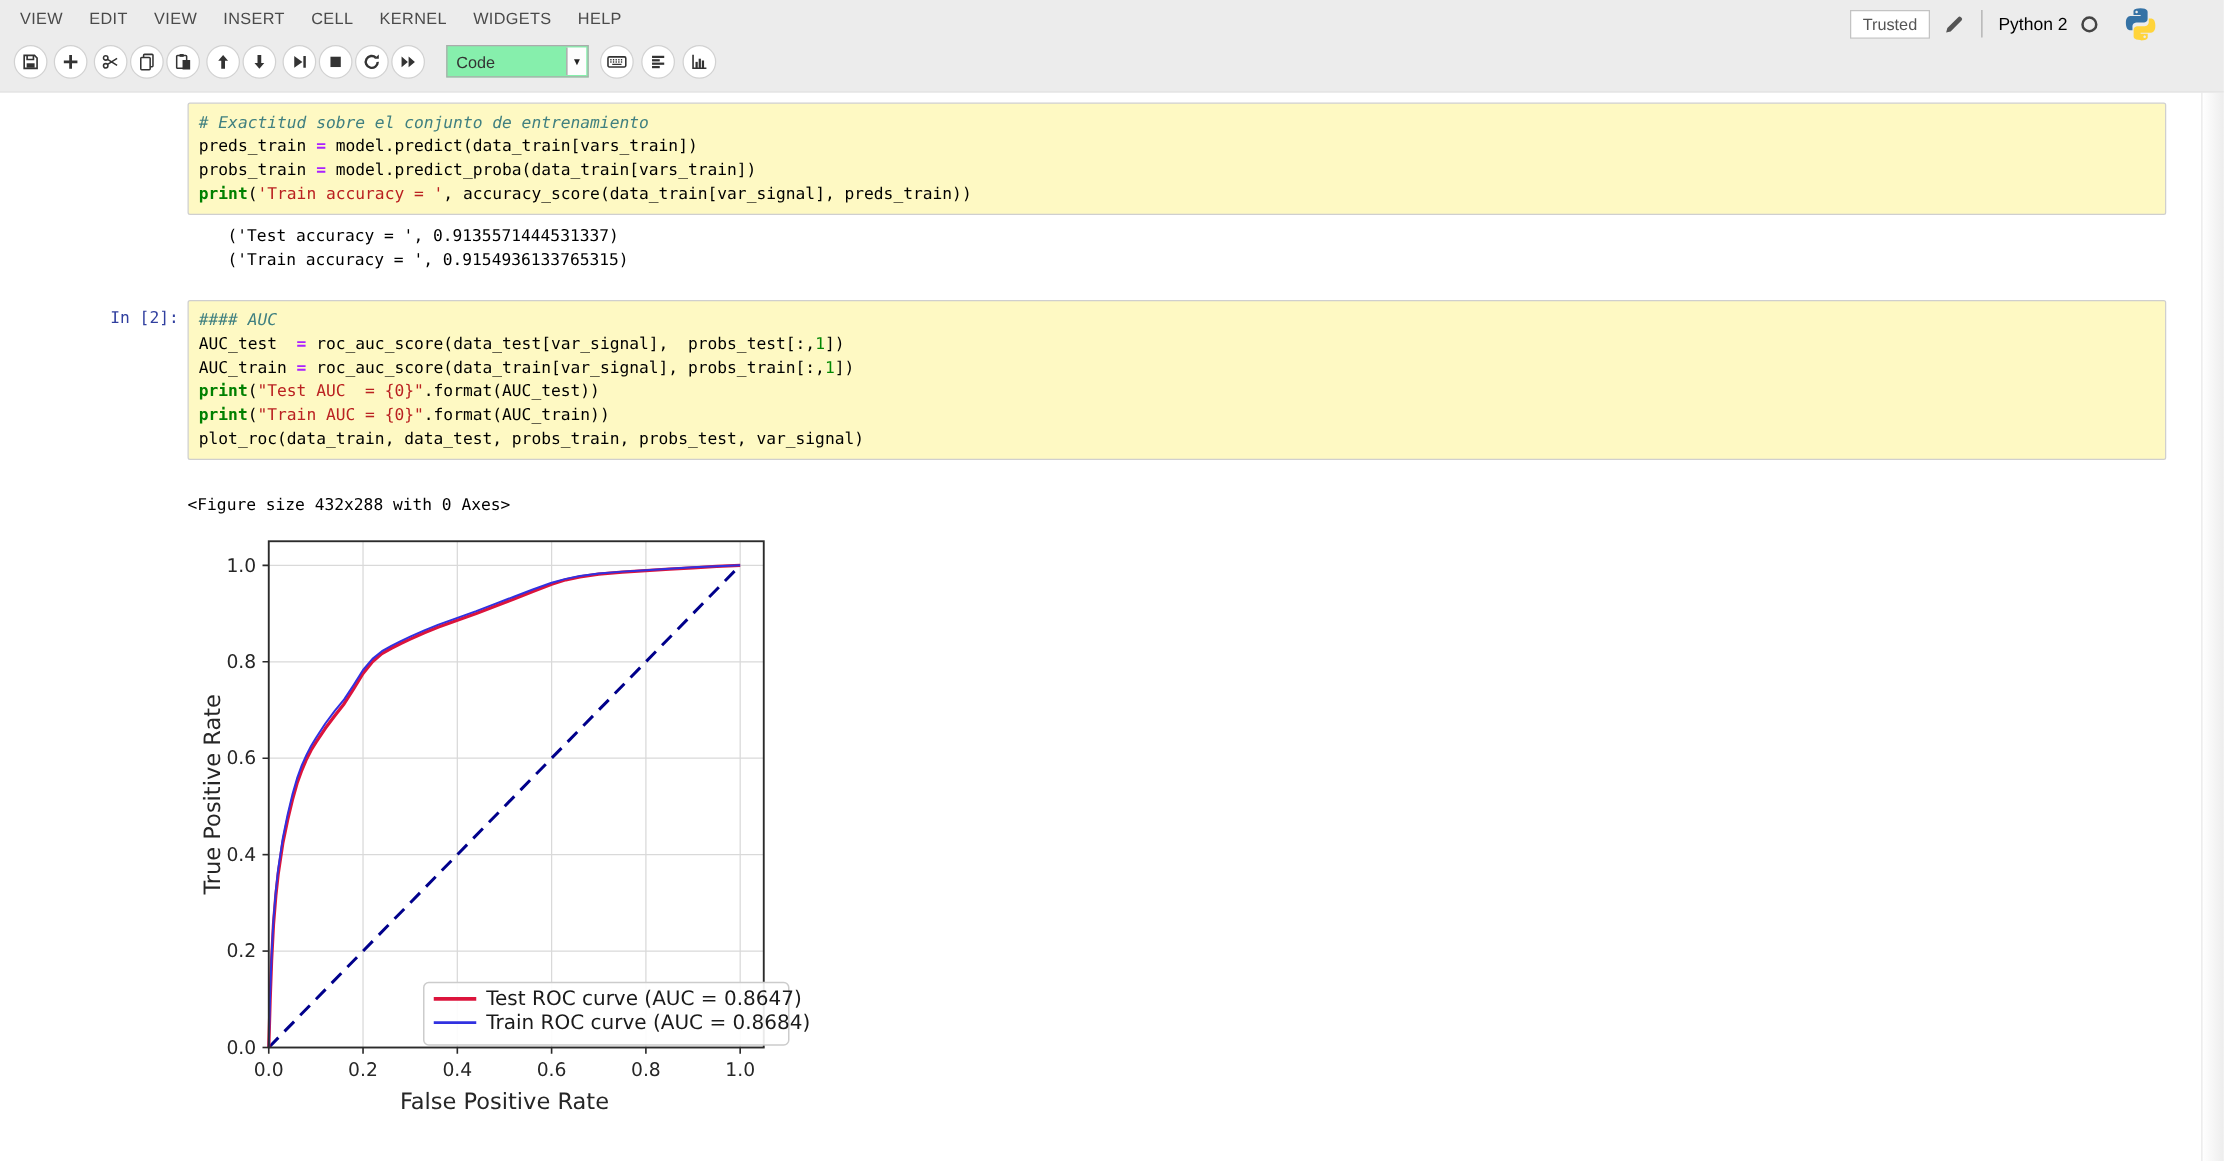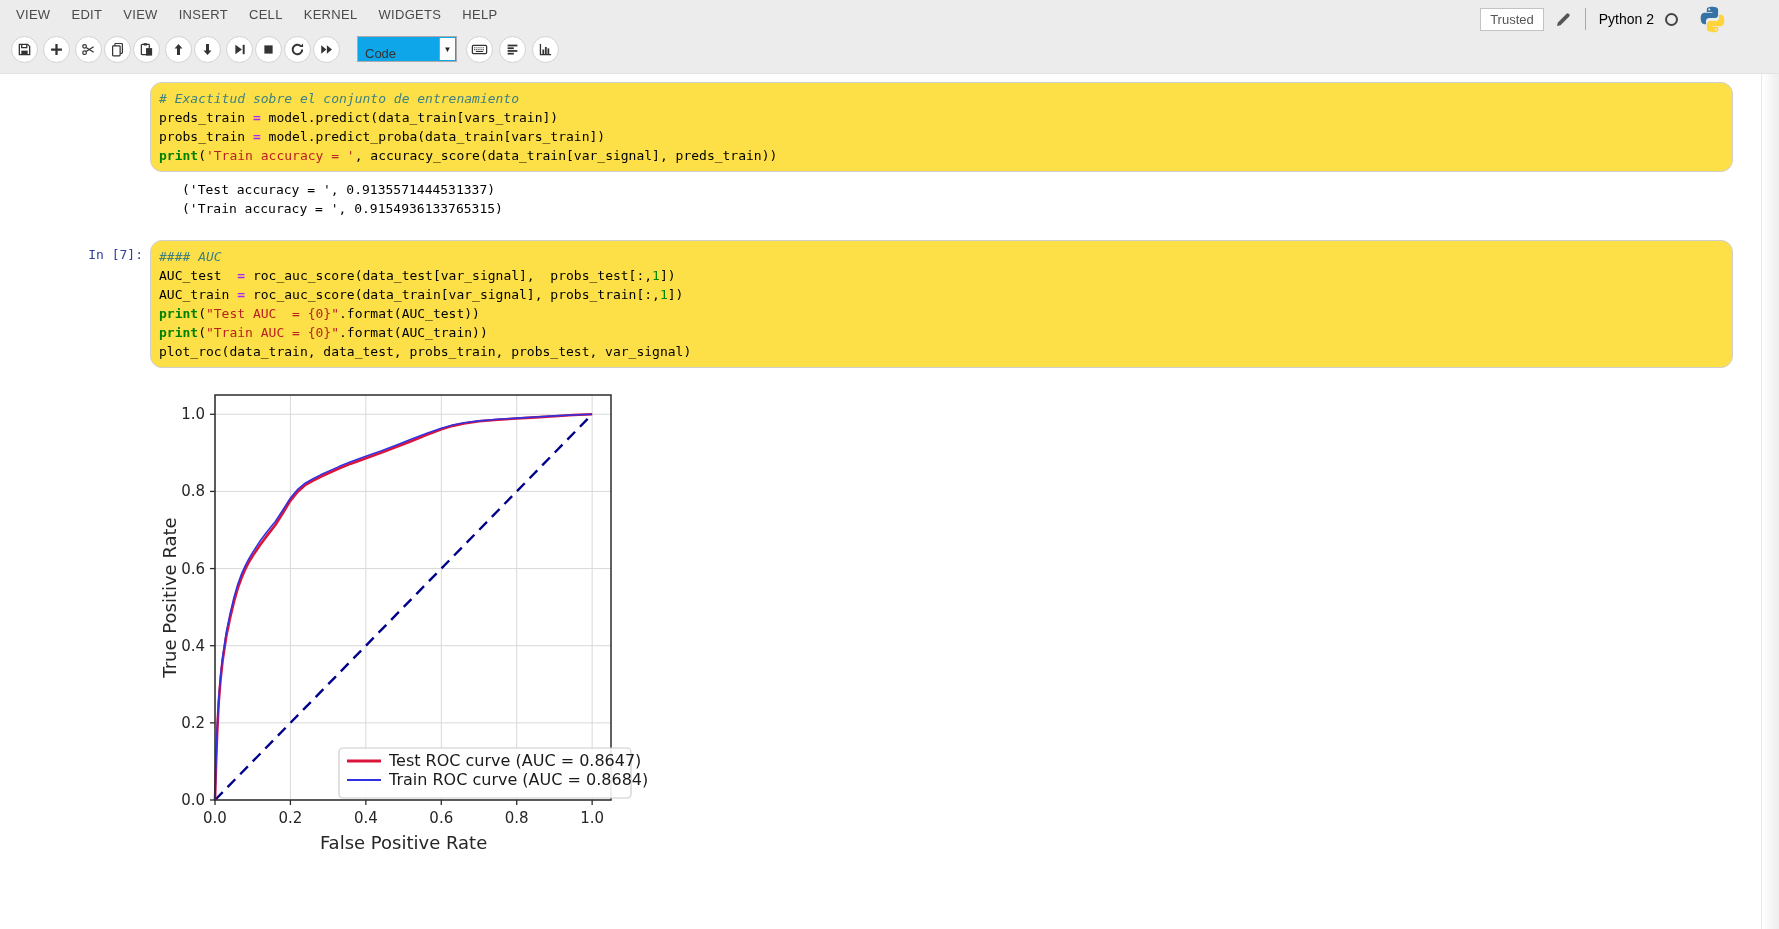--- a/index.html
+++ b/index.html
@@ -7,38 +7,38 @@
 
   
   .header{background:#ececec;height:73px;border-bottom:1px solid #e2e2e2;position:relative;z-index:5;}
   .menubar{display:flex;align-items:center;height:28px;padding-left:16px;}
   .menu-item{font-size:13px;color:#4a4a4a;margin-right:21px;letter-spacing:.3px;cursor:pointer;}
   .toolbar{display:flex;align-items:center;height:42px;padding-left:11px;}
   .btn-group{display:flex;gap:2px;margin-right:5px;}
   .tbtn{width:27px;height:27px;border-radius:50%;background:#fff;border:1px solid #d2d2d2;
         display:flex;align-items:center;justify-content:center;padding:0;cursor:pointer;}
   .tbtn svg{display:block;}
-  .cell-type-select{width:100px;height:26px;background:#0ea5e9;border:1px solid #ababab;font-size:13px;
-        color:#333;display:flex;align-items:flex-end;padding-left:7px;position:relative;margin:0 9px 0 12px;
+  .cell-type-select{width:114px;height:26px;background:#86efac;border:1px solid #ababab;font-size:13px;
+        color:#333;display:flex;align-items:center;padding-left:7px;position:relative;margin:0 9px 0 12px;
         box-sizing:border-box;cursor:pointer;}
   .select-arrow{position:absolute;right:1px;top:1px;bottom:1px;width:15px;border-left:1px solid #9a9a9a;
         display:flex;align-items:center;justify-content:center;font-size:8px;color:#222;background:#fdfdfd;}
   .header-right{position:absolute;top:5px;right:52px;display:flex;align-items:center;gap:11px;height:28px;}
   .trusted-badge{border:1px solid #c3c3c3;background:#fff;color:#555;font-size:13px;padding:3px 9px;cursor:pointer;}
   .hdr-divider{width:1px;height:22px;background:#aaa;margin:0 2px;}
   .kernel-name{font-size:14px;color:#000000;}
   .kernel-indicator{width:13px;height:13px;border:2px solid #444;border-radius:50%;box-sizing:border-box;}
 
   
   .notebook{position:relative;background:#fff;}
   .cell-row{display:flex;margin-right:46px;}
   .prompt{width:150px;flex:none;box-sizing:border-box;text-align:right;padding:7px 7px 0 0;
           font-family:"DejaVu Sans Mono",monospace;font-size:13px;color:#303F9F;}
   .out-prompt{width:150px;flex:none;}
-  .input-area{flex:1;border:1px solid #cfcfcf;border-radius:12px;background:#fde047;padding:6px 8px;box-sizing:border-box;cursor:text;}
+  .input-area{flex:1;border:1px solid #cfcfcf;border-radius:2px;background:#fef9c3;padding:6px 8px;box-sizing:border-box;cursor:text;}
   pre.code,pre.outtext{margin:0;font-family:"DejaVu Sans Mono",monospace;font-size:13px;line-height:19px;color:#000;white-space:pre;}
   .c{color:#408080;font-style:italic}
   .k{color:#008000;font-weight:bold}
   .s{color:#BA2121}
   .o{color:#AA22FF;font-weight:bold}
   .n{color:#080}
   .cell1{margin-top:8px;}
   .cell2{margin-top:22px;}
   .outblock1{margin-top:8px;gap:32px;}
   .outblock-gap{margin-top:19px;}
@@ -228,32 +228,36 @@
 <span>probs_train </span><span class="o">=</span><span> model.predict_proba(data_train[vars_train])</span>
 <span class="k">print</span><span>(</span><span class="s">'Train accuracy = '</span><span>, accuracy_score(data_train[var_signal], preds_train))</span></pre>
       </div>
     </div>
     <div class="cell-row outblock1">
       <div class="out-prompt"></div>
       <pre class="outtext">('Test accuracy = ', 0.9135571444531337)
 ('Train accuracy = ', 0.9154936133765315)</pre>
     </div>
     <div class="cell-row cell2">
-      <div class="prompt">In [7]:</div>
+      <div class="prompt">In [2]:</div>
       <div class="input-area">
         <pre class="code"><span class="c">#### AUC</span>
 <span>AUC_test  </span><span class="o">=</span><span> roc_auc_score(data_test[var_signal],  probs_test[:,</span><span class="n">1</span><span>])</span>
 <span>AUC_train </span><span class="o">=</span><span> roc_auc_score(data_train[var_signal], probs_train[:,</span><span class="n">1</span><span>])</span>
 <span class="k">print</span><span>(</span><span class="s">"Test AUC  = {0}"</span><span>.format(AUC_test))</span>
 <span class="k">print</span><span>(</span><span class="s">"Train AUC = {0}"</span><span>.format(AUC_train))</span>
 <span>plot_roc(data_train, data_test, probs_train, probs_test, var_signal)</span></pre>
       </div>
     </div>
     <div class="cell-row outblock1">
       <div class="out-prompt"></div>
+    </div>
+    <div class="cell-row outblock-gap">
+      <div class="out-prompt"></div>
+      <pre class="outtext">&lt;Figure size 432x288 with 0 Axes&gt;</pre>
     </div>
     <div class="cell-row figure-wrap">
       <div class="out-prompt"></div>
       <svg width="566" height="484">
         <line x1="65" y1="17" x2="65" y2="422" stroke="#d9d9d9" stroke-width="1"></line>
         <line x1="140.42857142857144" y1="17" x2="140.42857142857144" y2="422" stroke="#d9d9d9" stroke-width="1"></line>
         <line x1="215.85714285714286" y1="17" x2="215.85714285714286" y2="422" stroke="#d9d9d9" stroke-width="1"></line>
         <line x1="291.2857142857143" y1="17" x2="291.2857142857143" y2="422" stroke="#d9d9d9" stroke-width="1"></line>
         <line x1="366.7142857142857" y1="17" x2="366.7142857142857" y2="422" stroke="#d9d9d9" stroke-width="1"></line>
         <line x1="442.1428571428571" y1="17" x2="442.1428571428571" y2="422" stroke="#d9d9d9" stroke-width="1"></line>

